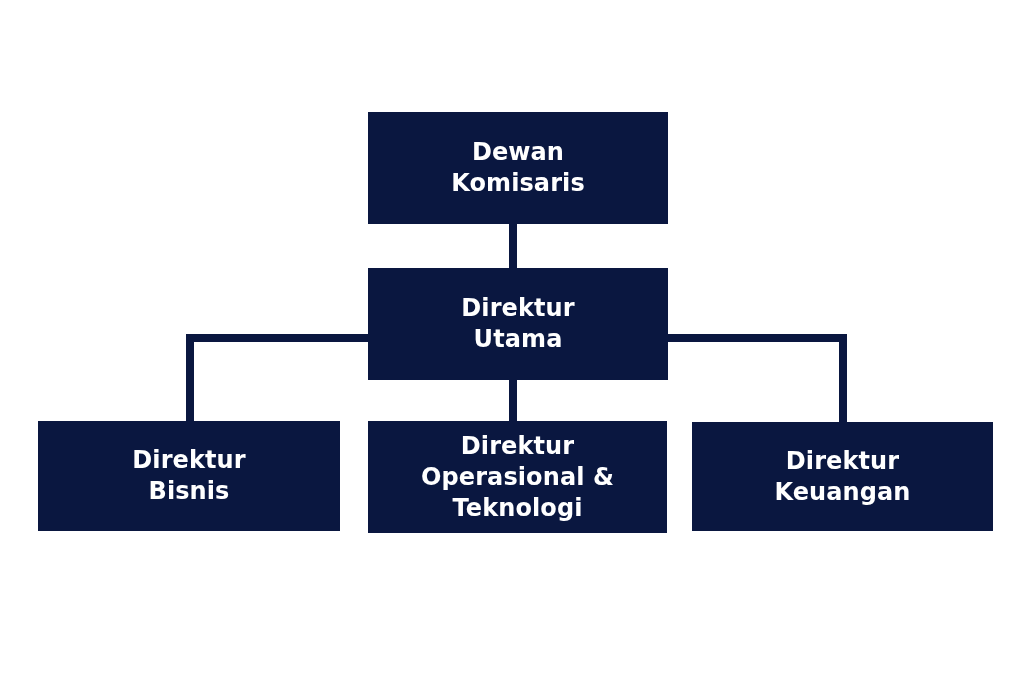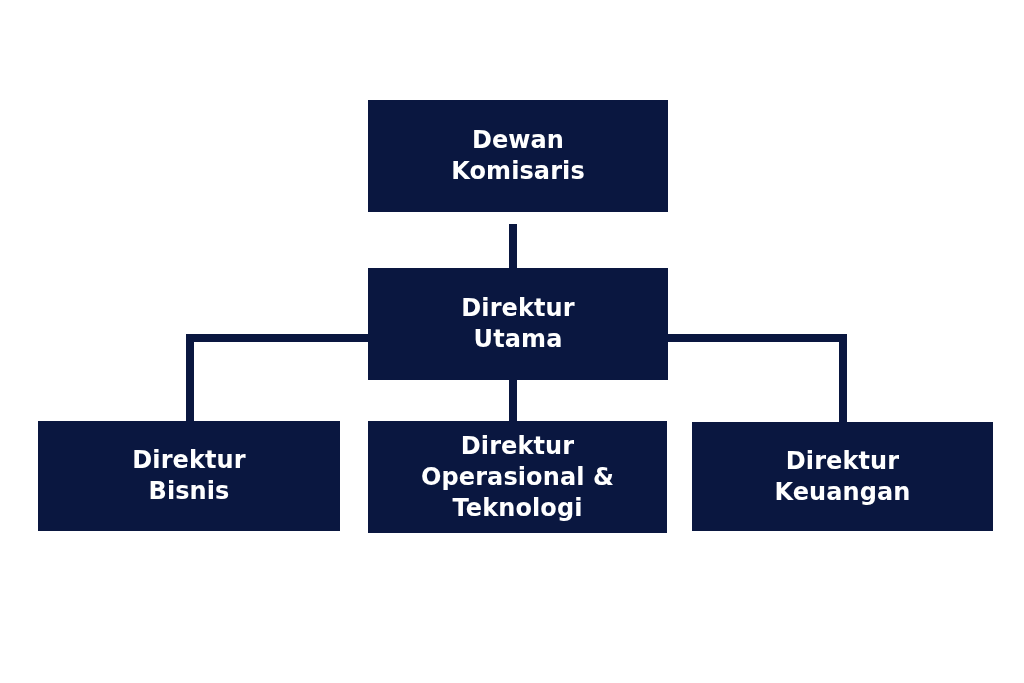--- a/index.html
+++ b/index.html
@@ -36,21 +36,21 @@
   .node-label {
     font-size: 24px;
     font-weight: 800;
     line-height: 31px;
     letter-spacing: 0.1px;
     color: #ffffff;
     white-space: pre-line;
   }
   
   #node-dewan-komisaris {
-    left: 368px;  top: 100px;  width: 300px; height: 112px;
+    left: 368px;  top: 112px;  width: 300px; height: 112px;
   }
   #node-direktur-utama {
     left: 368px;  top: 268px;  width: 300px; height: 112px;
   }
   #node-direktur-bisnis {
     left: 38px;   top: 421px;  width: 302px; height: 110px;
   }
   #node-direktur-operasional {
     left: 368px;  top: 421px;  width: 299px; height: 112px;
   }

